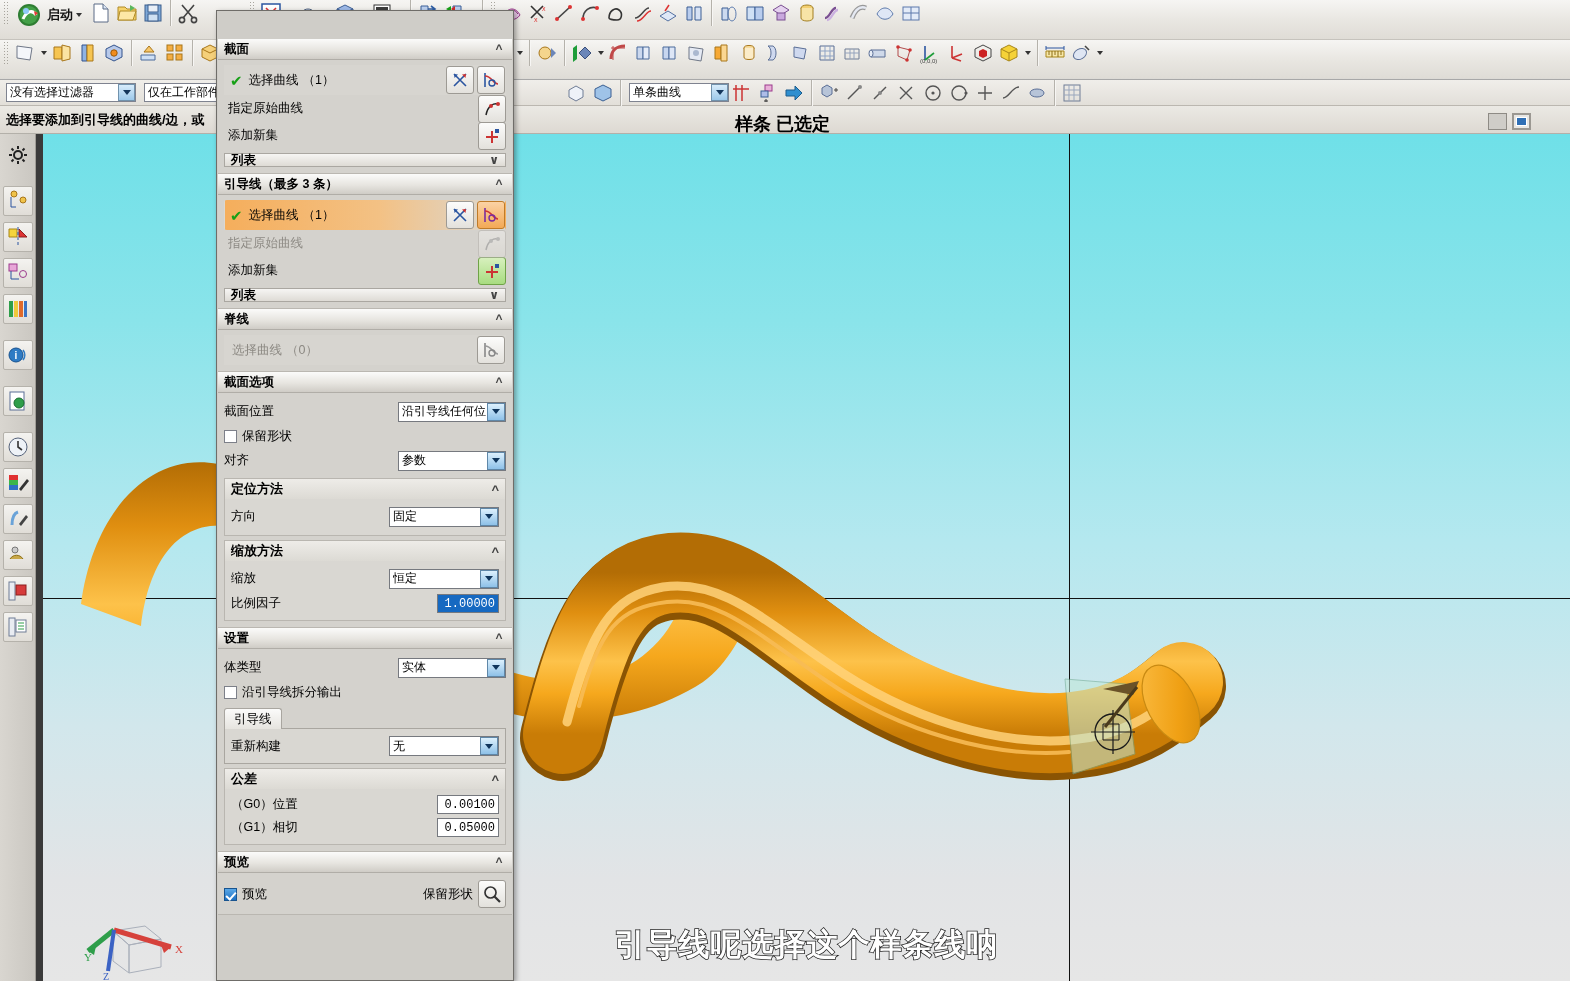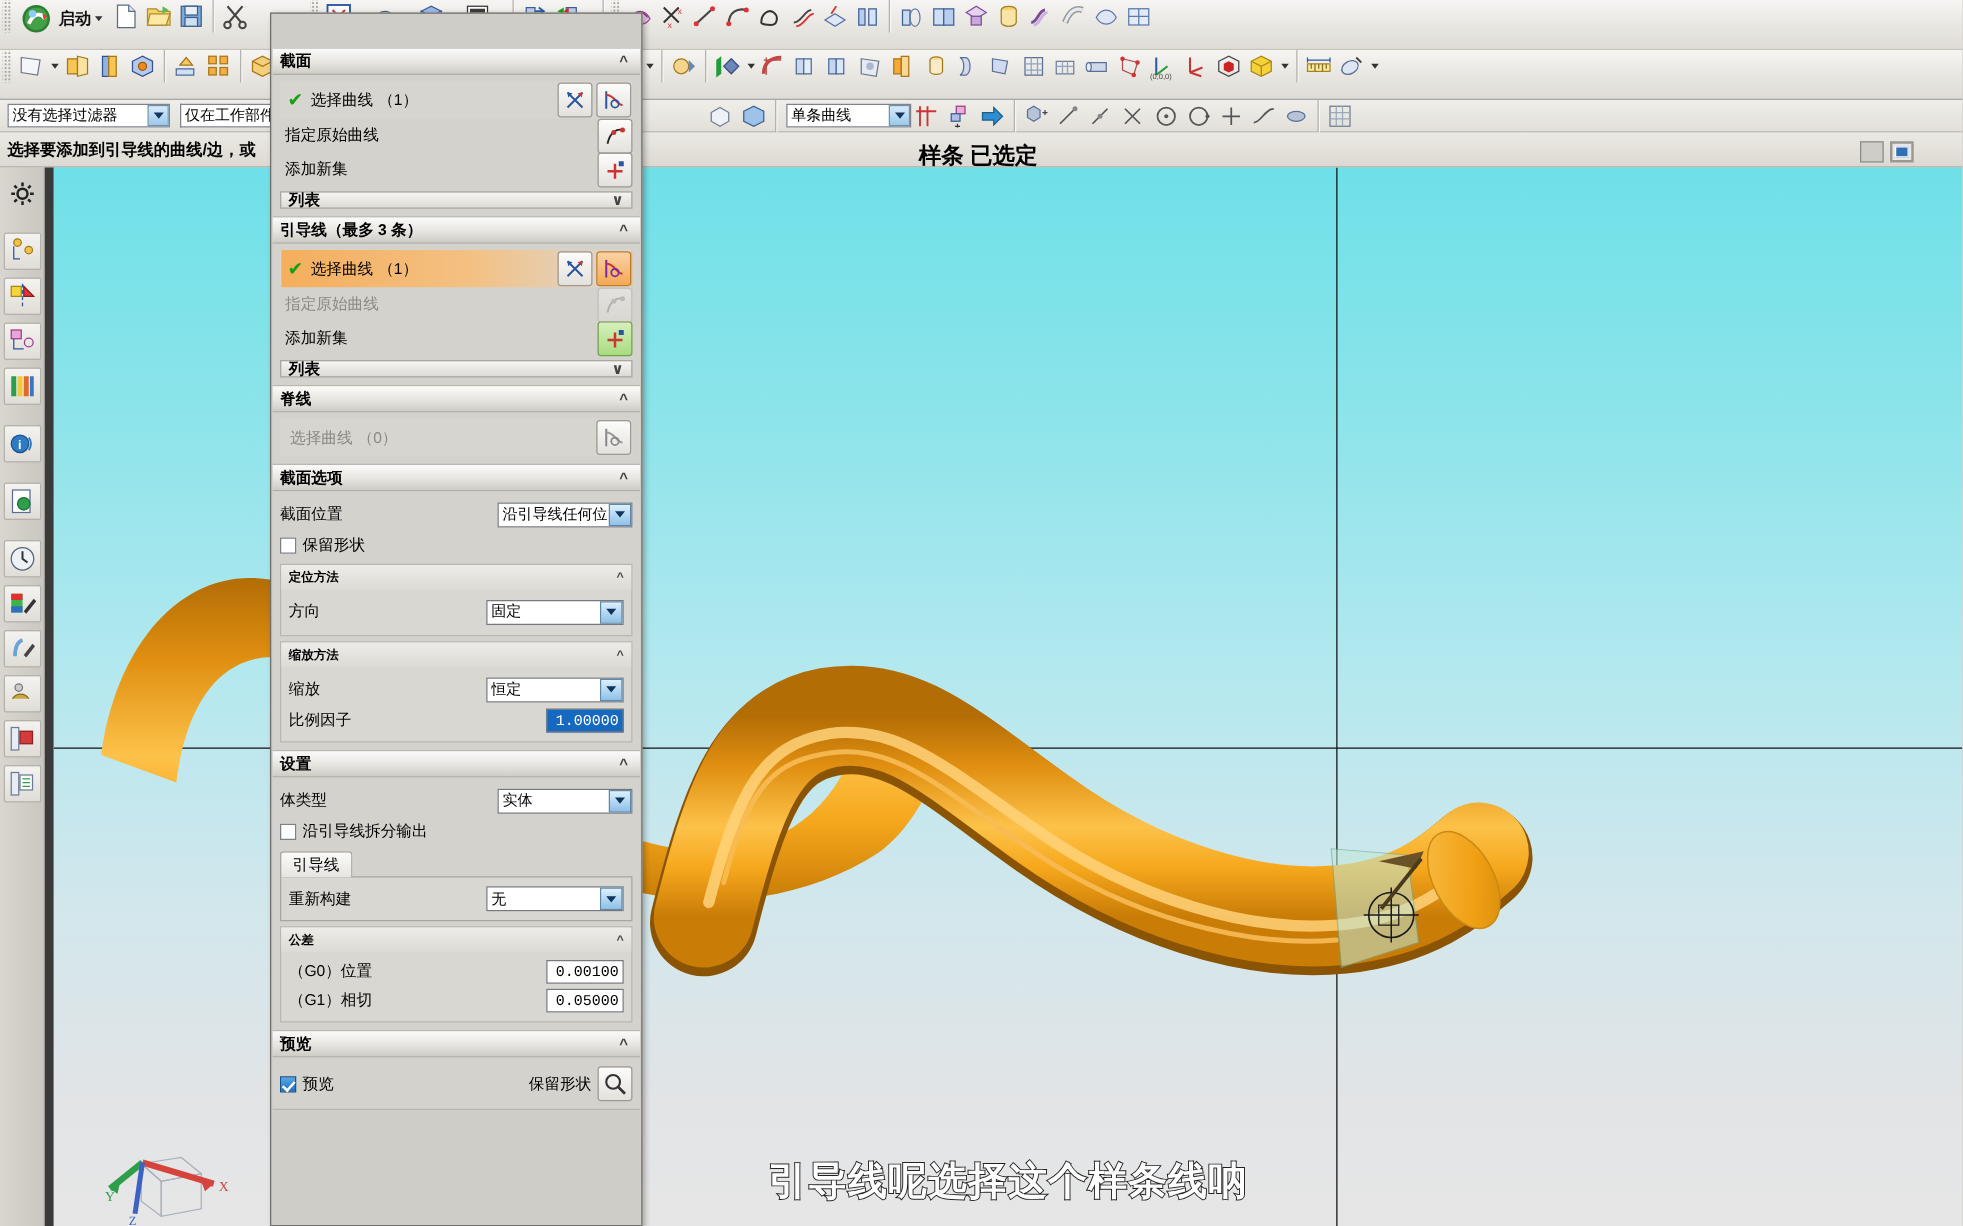--- a/index.html
+++ b/index.html
@@ -131,21 +131,21 @@
   .ddarrow::after { content:""; border-left:4px solid transparent; border-right:4px solid transparent;
      border-top:5px solid #0f355c; }
 
   .cbrow { display:flex; align-items:center; height:22px; gap:5px; }
   .cbox { width:13px; height:13px; border:1px solid #7d8089; background:#fff; flex:none; position:relative;}
   .cbox.checked { background:linear-gradient(#5aa8e8,#1c6fc2); border-color:#19548f; }
   .cbox.checked::after { content:""; position:absolute; left:3px; top:1px; width:4px; height:8px;
      border:solid #fff; border-width:0 2px 2px 0; transform:rotate(42deg); }
 
   .sub { border:1px solid #b9b6b0; background:#d9d7d2; margin-top:4px; }
-  .subhead { height:20px; display:flex; align-items:center; padding-left:6px; font-weight:bold; font-size:10px;
+  .subhead { height:20px; display:flex; align-items:center; padding-left:6px; font-weight:bold; font-size:13px;
      background:linear-gradient(#eeece8,#dcdad4); }
   .subhead .gcaret { margin-left:auto; margin-right:6px; color:#444; }
   .subbody { padding:4px 6px 5px 6px; }
 
   .valfield { height:19px; border:1px solid #76797f; background:#fff; font-size:12px;
      display:flex; align-items:center; justify-content:flex-end; padding-right:3px;
      font-family:"Liberation Mono","DejaVu Sans Mono",monospace; }
   .valfield.sel { background:#1669c1; color:#fff; }
 
   .tabstrip { margin-top:5px; height:21px; display:flex; align-items:center;font-family:Liberation Mono, monospace; }
@@ -1065,20 +1065,27 @@
             <span class="ddtxt">沿引导线任何位</span>
             <span class="ddarrow"></span>
           </div>
         </div>
 
         <div class="cbrow">
           <span class="cbox"></span>
           <span class="lbl2">保留形状</span>
         </div>
 
+        <div class="row">
+          <span class="lbl2">对齐</span>
+          <div class="dd" style="margin-left:auto; width:108px;">
+            <span class="ddtxt">参数</span>
+            <span class="ddarrow"></span>
+          </div>
+        </div>
 
         <div class="sub">
           <div class="subhead">
             <span>定位方法</span>
             <span class="gcaret">^</span>
           </div>
           <div class="subbody">
             <div class="row">
               <span class="lbl2">方向</span>
               <div class="dd" style="margin-left:auto; width:110px;">

